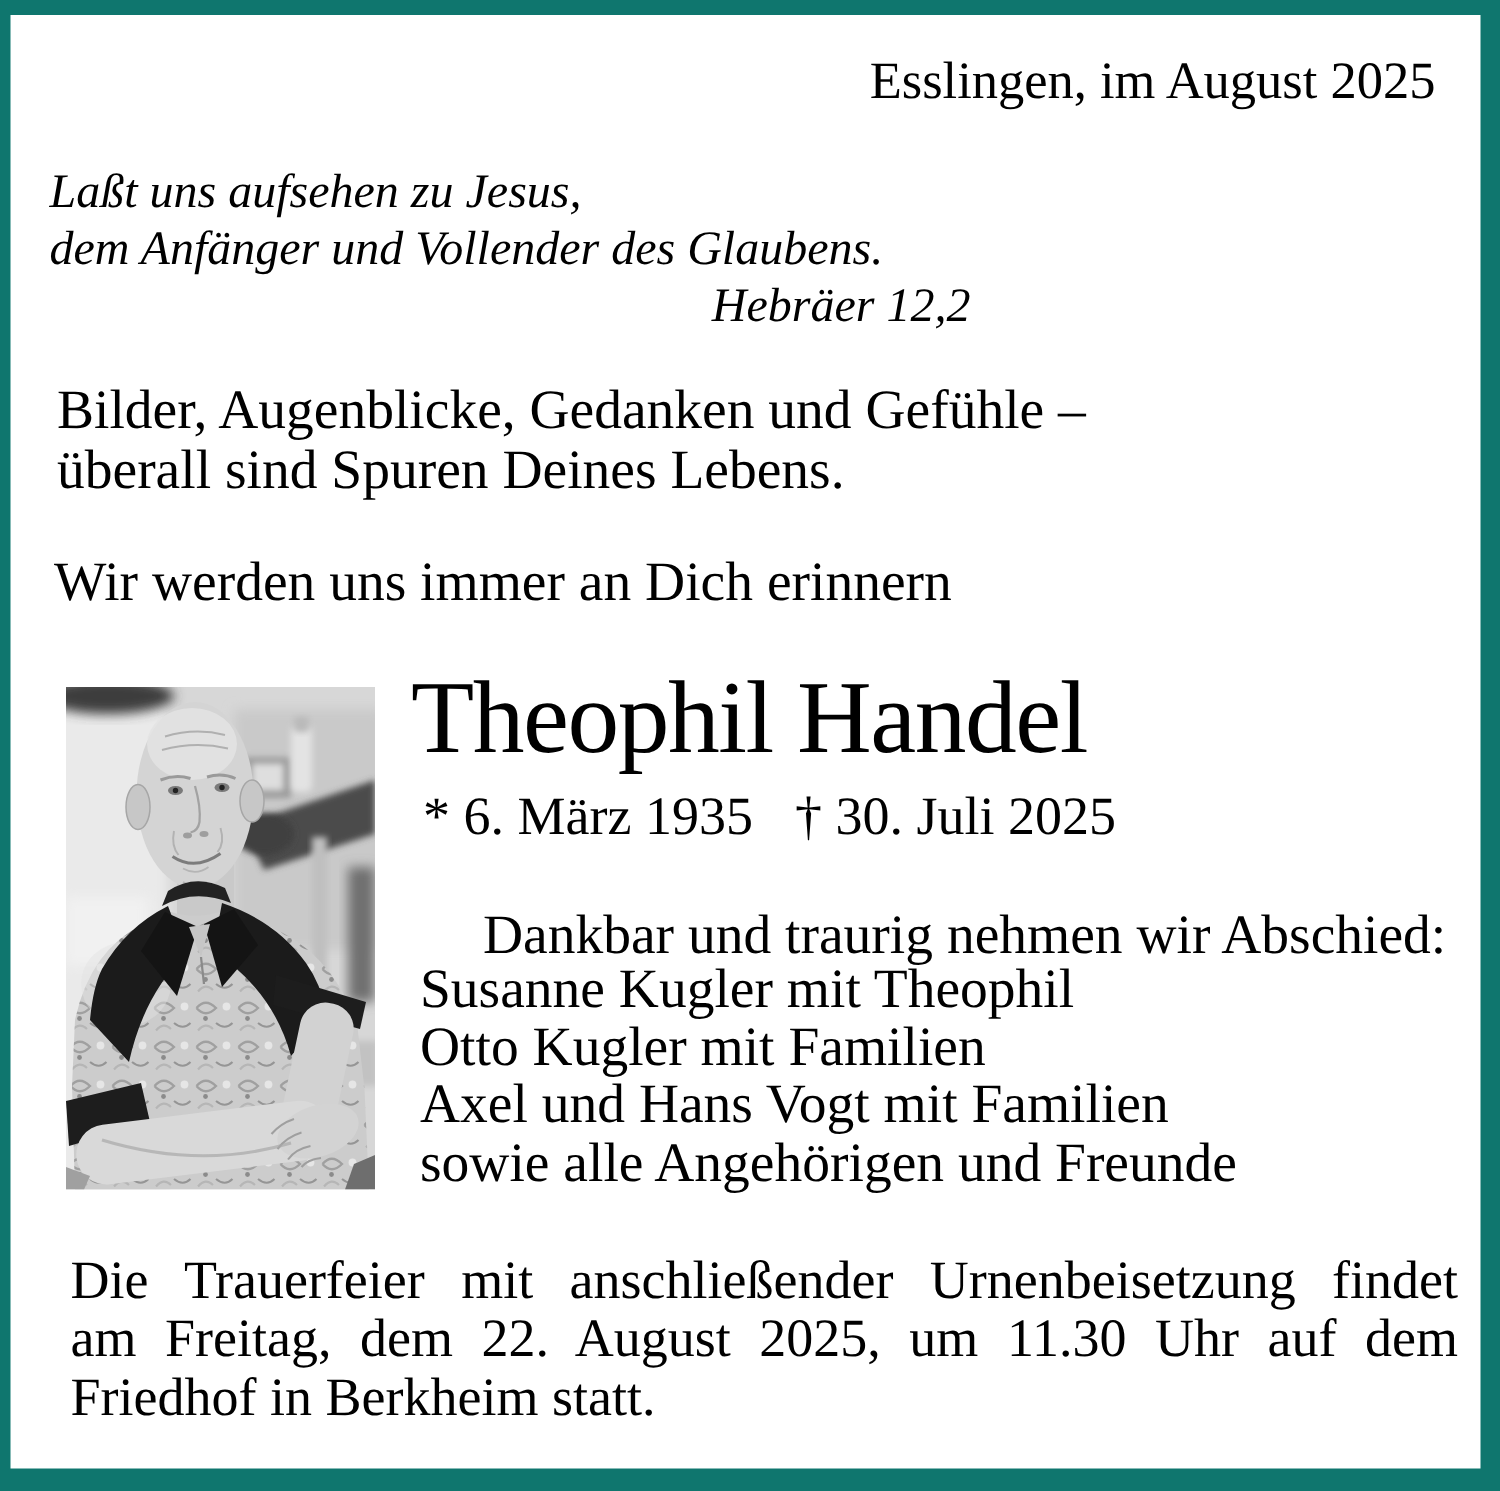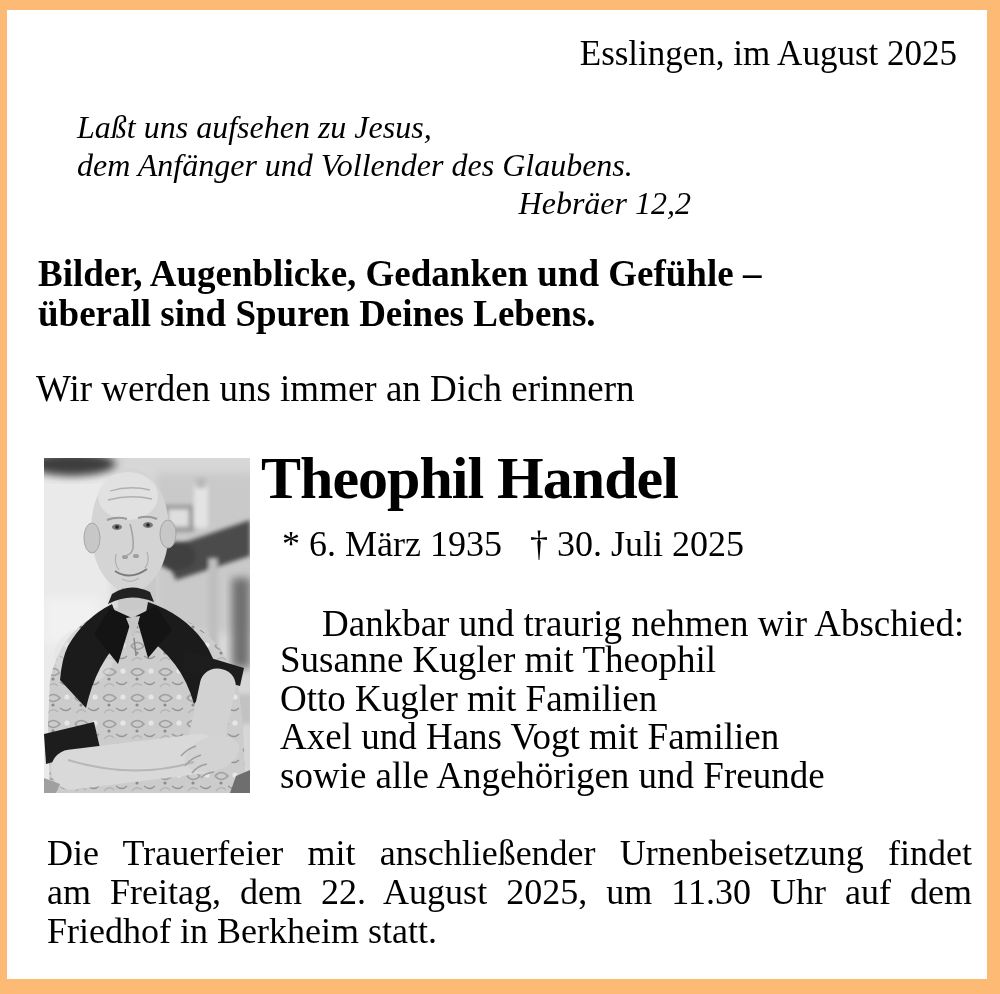--- a/index.html
+++ b/index.html
@@ -1,60 +1,60 @@
 <!DOCTYPE html>
 <html><head>
 <meta charset="utf-8">
 <style>
   html, body { margin: 0; padding: 0; background: #fff; }
   .frame {
     position: relative;
     width: 1000px;
     height: 994px;
-    background: #fdba74;
+    background: #0f766e;
     font-family: "Liberation Serif", serif;
     color: #000;
     overflow: hidden;
   }
   .page {
     position: absolute;
     left: 7px; top: 10px;
     width: 980px; height: 969px;
     background: #ffffff;
   }
   .abs { position: absolute; }
   .dateline {
     top: 33px; right: 43px;
     font-size: 35px; line-height: 42px;
     text-align: right;
   }
   .quote {
     left: 33px; top: 108px;
     width: 614px;
     font-style: italic;
-    font-size: 32px; line-height: 38px; margin-left: 44px;
+    font-size: 32px; line-height: 38px;
   }
   .quote-source { text-align: right; }
   .memorial {
     left: 38px; top: 254px;
-    font-size: 37px; line-height: 40px; font-weight: bold;
+    font-size: 37px; line-height: 40px;
   }
   .remembrance {
     left: 36px; top: 369px;
     font-size: 37px; line-height: 40px;
   }
   .photo {
     left: 44px; top: 458px;
     width: 206px; height: 335px;
   }
   .photo svg { display: block; width: 206px; height: 335px; }
   .deceased-name {
-    left: 261px; top: 440px;
-    font-size: 60px; line-height: 76px;
-    font-weight: bold;
+    left: 274px; top: 440px;
+    font-size: 69px; line-height: 76px;
+    font-weight: normal;
     letter-spacing: -1px;
     white-space: nowrap;
   }
   .life-dates {
     left: 282px; top: 524px;
     font-size: 36px; line-height: 40px;
     white-space: nowrap;
   }
   .life-dates .death { margin-left: 28px; }
   .farewell {

